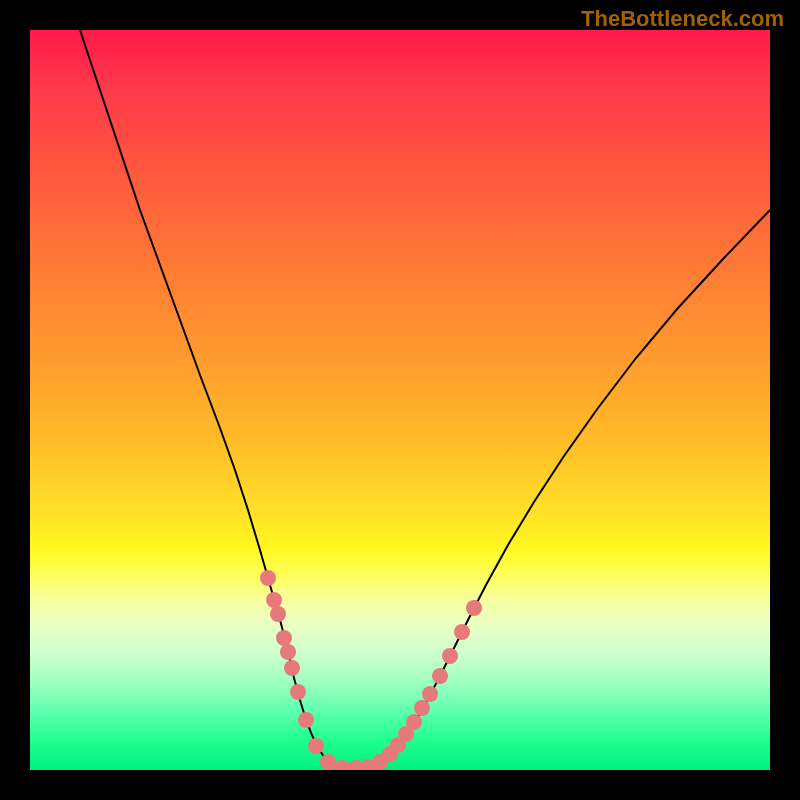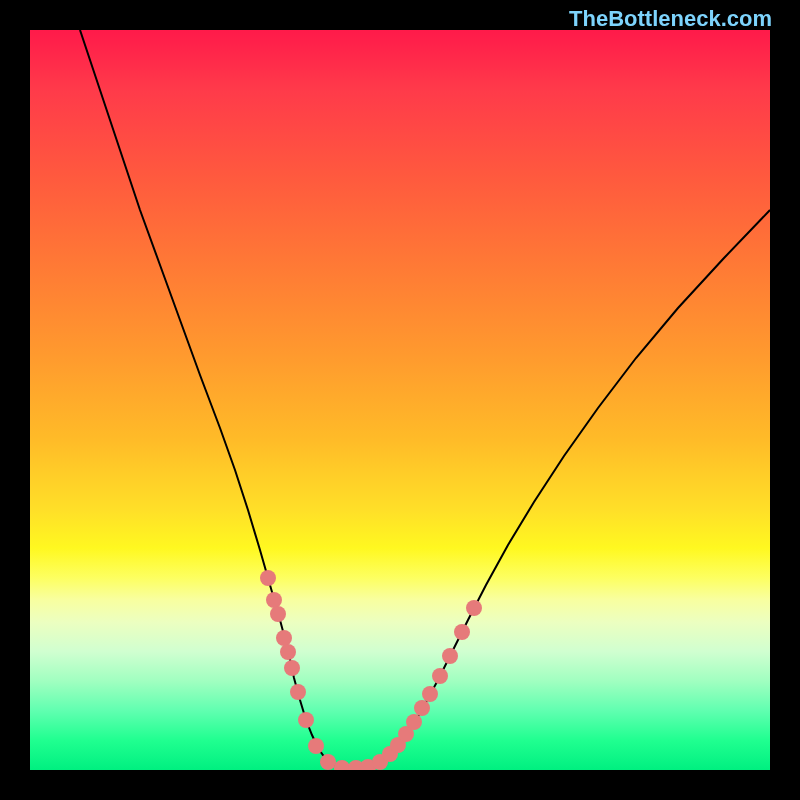--- a/index.html
+++ b/index.html
@@ -7,22 +7,22 @@
     width: 800px;
     height: 800px;
     background: #000;
     position: relative;
     font-family: Arial, sans-serif;
     overflow: hidden;
   }
   .watermark {
     position: absolute;
     top: 6px;
-    right: 28px;
-    color: #7dd3fc;
+    right: 16px;
+    color: #a16207;
     font-size: 22px;
     font-weight: bold;
     z-index: 10;
   }
   .plot-area {
     position: absolute;
     top: 30px;
     left: 30px;
     width: 740px;
     height: 740px;

